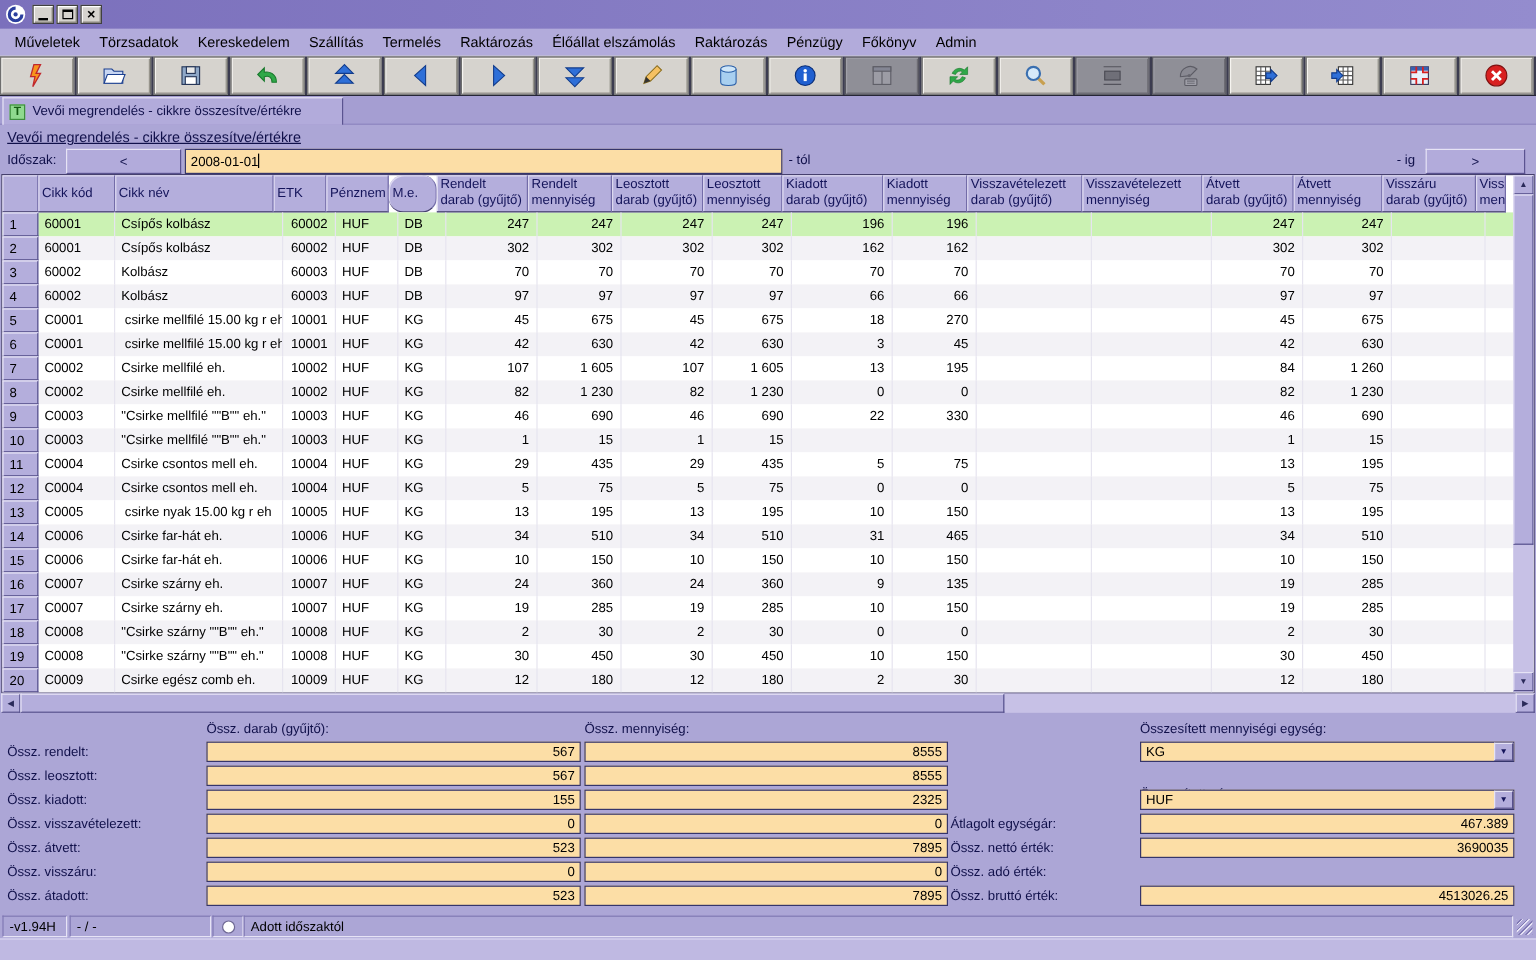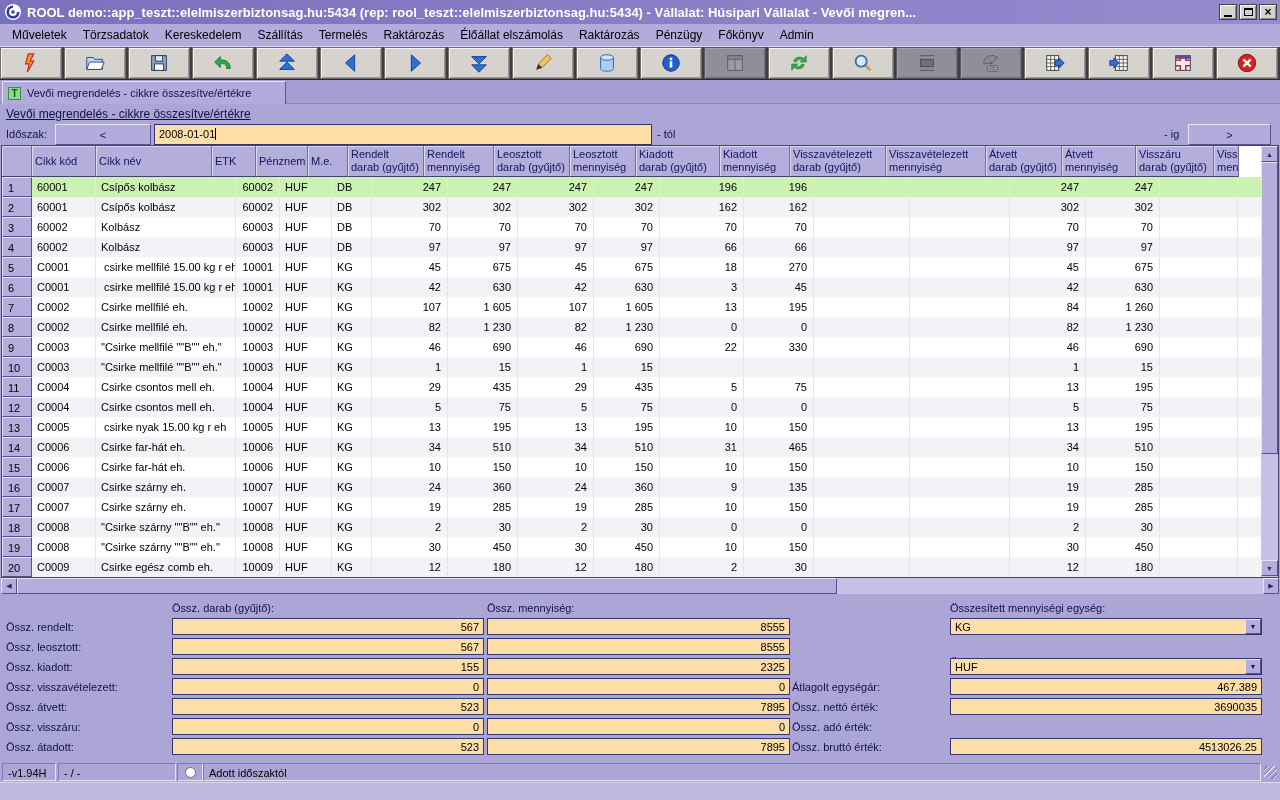--- a/index.html
+++ b/index.html
@@ -127,21 +127,20 @@
 </head>
 <body>
 
 <div class="titlebar">
   <span class="appicon">
     <svg viewBox="0 0 16 16" width="14" height="14">
         <path d="M8 2 A6 6 0 1 0 14 8" fill="none" stroke="#2B3F9E" stroke-width="3"></path>
         <circle cx="8" cy="8" r="2" fill="#2B3F9E"></circle>
       </svg>
   </span>
-  <span class="title-text">ROOL demo::app_teszt::elelmiszerbiztonsag.hu:5434 (rep: rool_teszt::elelmiszerbiztonsag.hu:5434) - Vállalat: Húsipari Vállalat - Vevői megren...</span>
   <span class="winbtns">
     <span class="winbtn">
         <span class="glyph-min"></span>
       </span>
     <span class="winbtn">
         <span class="glyph-restore"></span>
       </span>
     <span class="winbtn">
         <span class="glyph-close">×</span>
       </span>
@@ -348,24 +347,24 @@
   <div class="datefld fld-from"><span>2008-01-01</span><span class="caret"></span></div>
   <span class="lbl sfx-tol">- tól</span>
   <span class="lbl sfx-ig">- ig</span>
   <div class="navbtn btn-next">&gt;</div>
 </div>
 
 <div class="grid">
   <div class="ghead">
       <div class="hcell" style="width: 30px;"></div>
       <div class="hcell" style="width: 64px;">Cikk kód</div>
-      <div class="hcell" style="width: 116px;">Cikk név</div>
+      <div class="hcell" style="width: 132px;">Cikk név</div>
       <div class="hcell" style="width: 44px;">ETK</div>
       <div class="hcell" style="width: 52px;">Pénznem</div>
-      <div class="hcell" style="width: 40px;">M.e.</div>
+      <div class="hcell" style="width: 40px; border-radius: 12px;">M.e.</div>
       <div class="hcell" style="width: 76px;">Rendelt
 darab (gyűjtő)</div>
       <div class="hcell" style="width: 70px;">Rendelt
 mennyiség</div>
       <div class="hcell" style="width: 76px;">Leosztott
 darab (gyűjtő)</div>
       <div class="hcell" style="width: 66px;">Leosztott
 mennyiség</div>
       <div class="hcell" style="width: 84px;">Kiadott
 darab (gyűjtő)</div>

